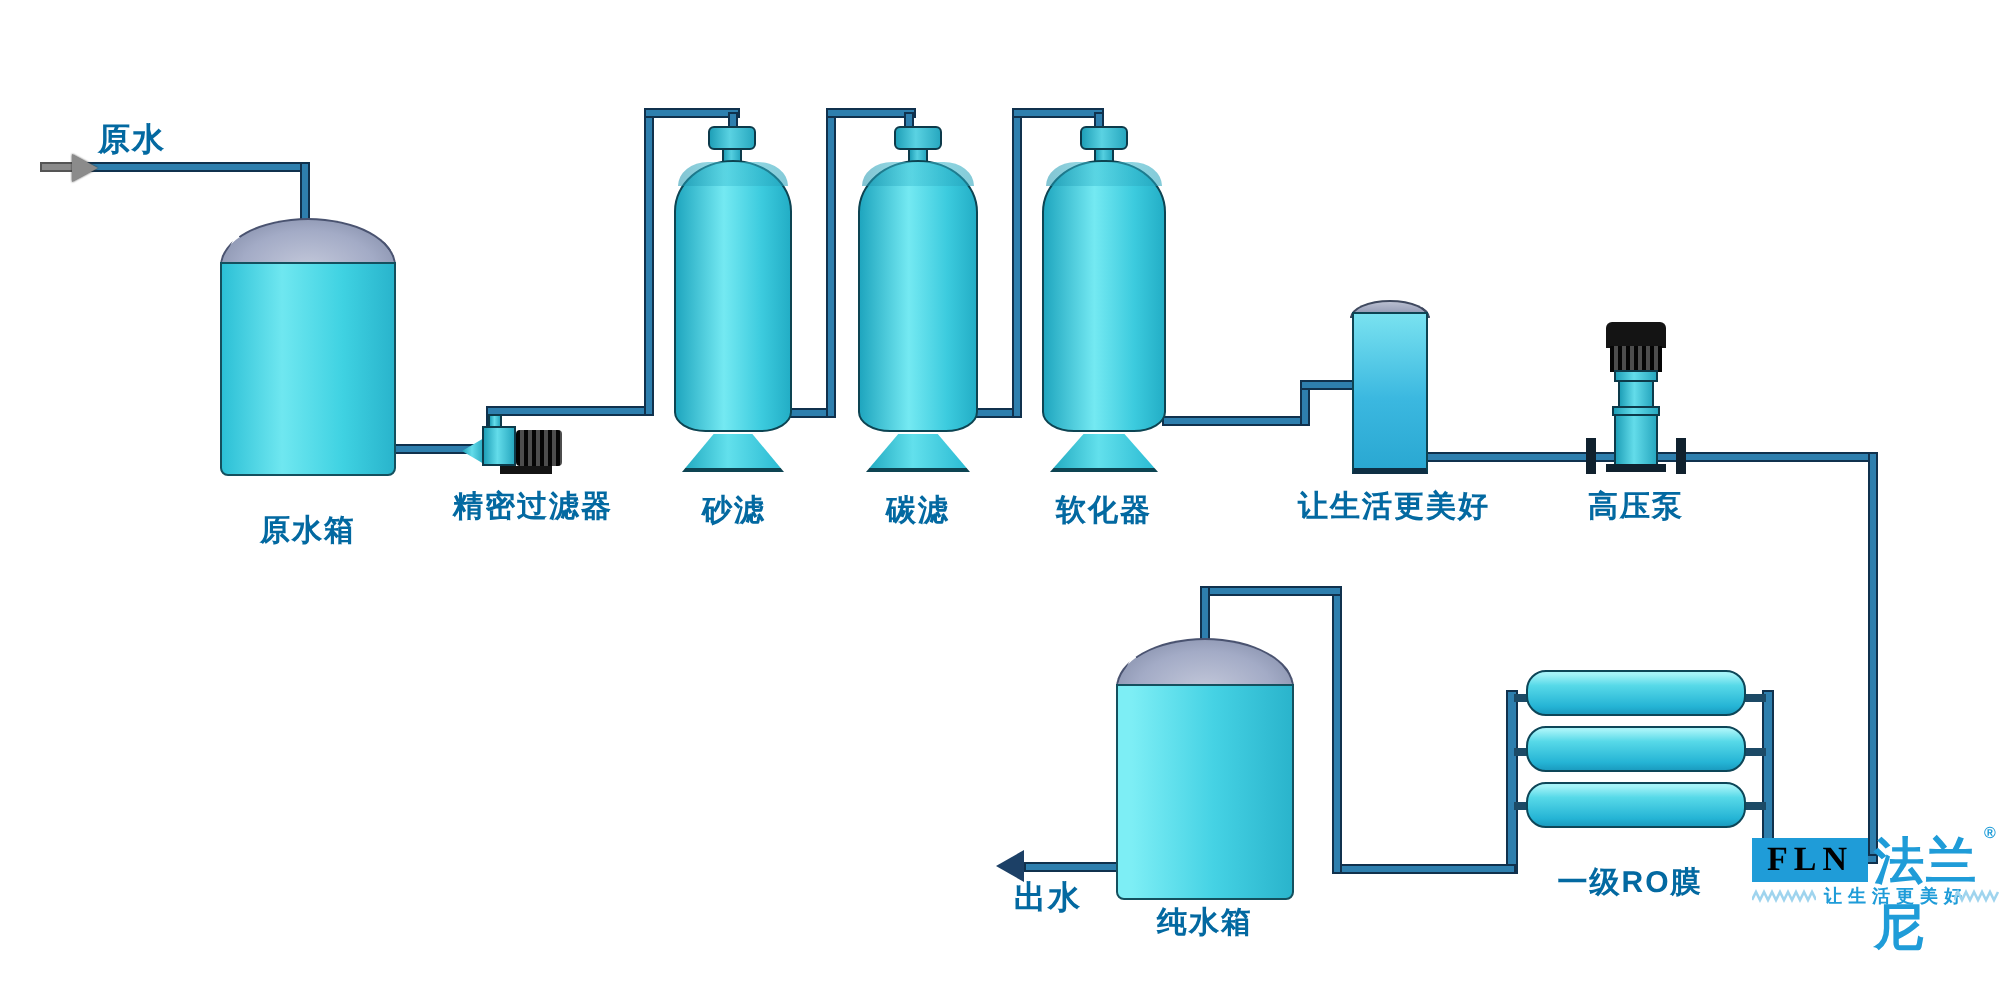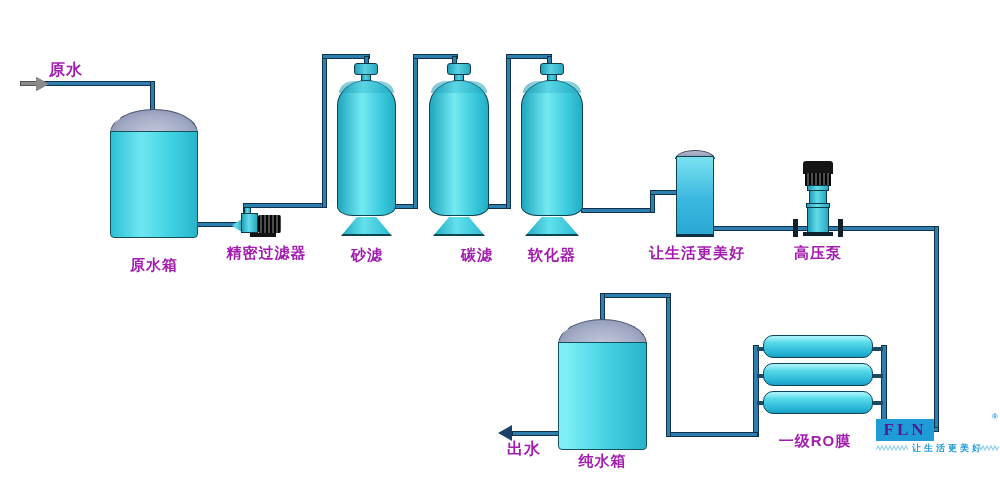--- a/index.html
+++ b/index.html
@@ -2,21 +2,21 @@
 <html><head>
 <meta charset="utf-8">
 <style>
   html,body{margin:0;padding:0;background:#fff;}
   #canvas{
     position:relative;width:1000px;height:500px;background:#ffffff;
     font-family:"Liberation Sans","DejaVu Sans",sans-serif;overflow:hidden;
   }
   .pipe{position:absolute;background:#2e7fae;border:1px solid #10314d;box-sizing:border-box;}
   .stub{position:absolute;background:#1c4a66;}
-  .lbl{position:absolute;font-size:15px;font-weight:600;color:#a21caf;text-align:center;white-space:nowrap;letter-spacing:1px;}
+  .lbl{position:absolute;font-size:15px;font-weight:600;color:#0369a1;text-align:center;white-space:nowrap;letter-spacing:1px;}
   
   .dome{position:absolute;border:1px solid #4a5370;border-bottom:2px solid #5b6583;box-sizing:border-box;
         border-radius:50% 50% 0 0 / 100% 100% 0 0;
         background:radial-gradient(ellipse at 50% 115%, #c3c8da 0%, #a3abc6 55%, #79839f 100%);}
   .tankbody{position:absolute;border:1px solid #14505e;box-sizing:border-box;
         background:linear-gradient(90deg,#2cc0d6 0%,#6fe7f0 35%,#3fd2e2 70%,#29b4cc 100%);
         border-radius:0 0 4px 4px;}
   
   .vesselbody{position:absolute;border:1px solid #0d4452;box-sizing:border-box;
         background:linear-gradient(90deg,#1fa6bf 0%,#74e9f2 42%,#3ccbde 75%,#23aec6 100%);
@@ -42,21 +42,21 @@
   .black-fins{position:absolute;background:repeating-linear-gradient(90deg,#050505 0 2px,#4d4d4d 2px 4px);}
   .black-solid{position:absolute;background:#141414;border-radius:3px 3px 0 0;}
   .pumpcyan{position:absolute;border:1px solid #0d3a4a;box-sizing:border-box;
         background:linear-gradient(90deg,#1fa0b8,#63dcea 45%,#28a8c0);}
   .flange{position:absolute;background:#10212e;}
   
   .arrowhead-right{position:absolute;width:0;height:0;border-top:7px solid transparent;border-bottom:7px solid transparent;border-left:13px solid #8b8b8b;filter:drop-shadow(0 0 0.5px #333);}
   .arrowshaft-grey{position:absolute;background:#8b8b8b;border:1px solid #555;box-sizing:border-box;}
   .arrowhead-left{position:absolute;width:0;height:0;border-top:8px solid transparent;border-bottom:8px solid transparent;border-right:14px solid #1c4066;}
   
-  .fln-box{position:absolute;background:#1f9cd8;color:#4c1d95;font-family:"Liberation Serif","DejaVu Serif",serif;
+  .fln-box{position:absolute;background:#1f9cd8;color:#000000;font-family:"Liberation Serif","DejaVu Serif",serif;
         font-weight:bold;font-size:17px;letter-spacing:3px;text-align:center;line-height:22px;}
   .fln-name{position:absolute;color:#1f9cd8;font-weight:bold;font-size:25px;letter-spacing:1px;
         font-family:"Liberation Serif","DejaVu Serif",serif;}
   .fln-reg{position:absolute;color:#1f9cd8;font-size:8px;font-weight:bold;}
   .fln-tag{position:absolute;color:#1f9cd8;font-size:9px;font-weight:bold;letter-spacing:3px;white-space:nowrap;}
   .zigzag{position:absolute;}
 </style>
 </head>
 <body>
 
@@ -128,21 +128,21 @@
   <div class="vesselbody" style="left:337px;top:80px;width:59px;height:136px;"></div>
   <div class="vesselshoulder" style="left:339px;top:81px;width:55px;height:12px;"></div>
   <div class="vesselbase" style="left:341px;top:217px;width:51px;height:19px;"></div>
   <div class="lbl" style="left:322px;top:246px;width:90px;">砂滤</div>
 
   <div class="vesselcap" style="left:447px;top:63px;width:24px;height:12px;"></div>
   <div class="vesselstem" style="left:454px;top:74px;width:10px;height:8px;"></div>
   <div class="vesselbody" style="left:429px;top:80px;width:60px;height:136px;"></div>
   <div class="vesselshoulder" style="left:431px;top:81px;width:56px;height:12px;"></div>
   <div class="vesselbase" style="left:433px;top:217px;width:52px;height:19px;"></div>
-  <div class="lbl" style="left:432px;top:246px;width:90px;">碳滤</div>
+  <div class="lbl" style="left:414px;top:246px;width:90px;">碳滤</div>
 
   <div class="vesselcap" style="left:540px;top:63px;width:24px;height:12px;"></div>
   <div class="vesselstem" style="left:547px;top:74px;width:10px;height:8px;"></div>
   <div class="vesselbody" style="left:521px;top:80px;width:62px;height:136px;"></div>
   <div class="vesselshoulder" style="left:523px;top:81px;width:58px;height:12px;"></div>
   <div class="vesselbase" style="left:525px;top:217px;width:54px;height:19px;"></div>
   <div class="lbl" style="left:507px;top:246px;width:90px;">软化器</div>
 
   <div class="pflid" style="left:675px;top:150px;width:40px;height:9px;"></div>
   <div class="pfbody" style="left:676px;top:156px;width:38px;height:81px;"></div>
@@ -165,20 +165,21 @@
   <div class="lbl" style="left:770px;top:432px;width:90px;">一级RO膜</div>
 
   <div class="dome" style="left:558px;top:319px;width:89px;height:25px;"></div>
   <div class="tankbody" style="left:558px;top:342px;width:89px;height:108px;background:linear-gradient(90deg,#7deef5 8%,#45d2e4 55%,#2ab4cc 100%);"></div>
   <div class="lbl" style="left:558px;top:452px;width:89px;">纯水箱</div>
 
   <div class="lbl" style="left:46px;top:60px;width:40px;font-size:16px;">原水</div>
   <div class="lbl" style="left:504px;top:439px;width:40px;font-size:16px;">出水</div>
 
   <div class="fln-box" style="left:876px;top:419px;width:58px;height:22px;">FLN</div>
+  <div class="fln-name" style="left:937px;top:414px;">法兰尼</div>
   <div class="fln-reg" style="left:992px;top:412px;">®</div>
   <svg class="zigzag" style="left:876px;top:444px;" width="32" height="8" viewBox="0 0 32 8">
     <polyline points="0,6 2,2 4,6 6,2 8,6 10,2 12,6 14,2 16,6 18,2 20,6 22,2 24,6 26,2 28,6 30,2 32,6" fill="none" stroke="#9fd4ee" stroke-width="1.3"></polyline>
   </svg>
   <div class="fln-tag" style="left:912px;top:442px;">让生活更美好</div>
   <svg class="zigzag" style="left:977px;top:444px;" width="23" height="8" viewBox="0 0 23 8">
     <polyline points="0,6 2,2 4,6 6,2 8,6 10,2 12,6 14,2 16,6 18,2 20,6 22,2" fill="none" stroke="#9fd4ee" stroke-width="1.3"></polyline>
   </svg>
 
 </div>

